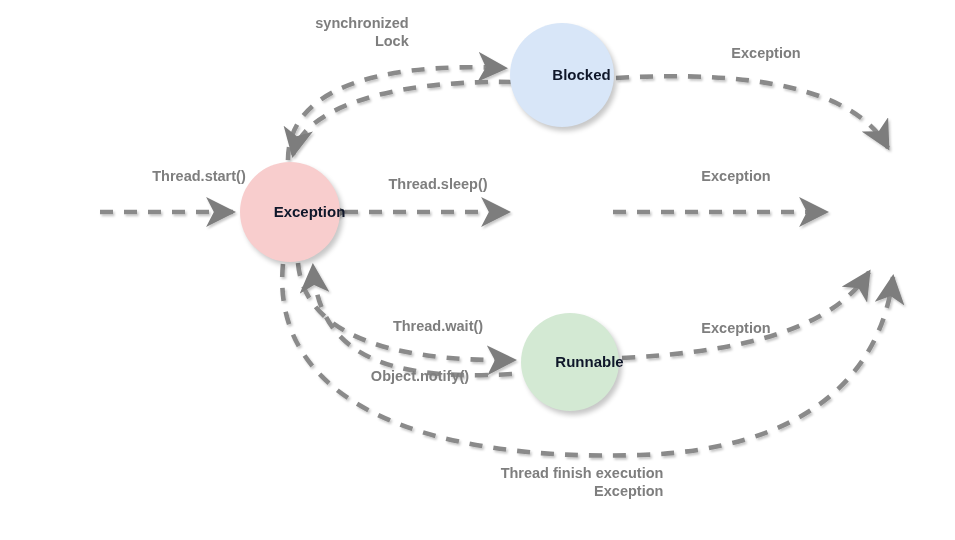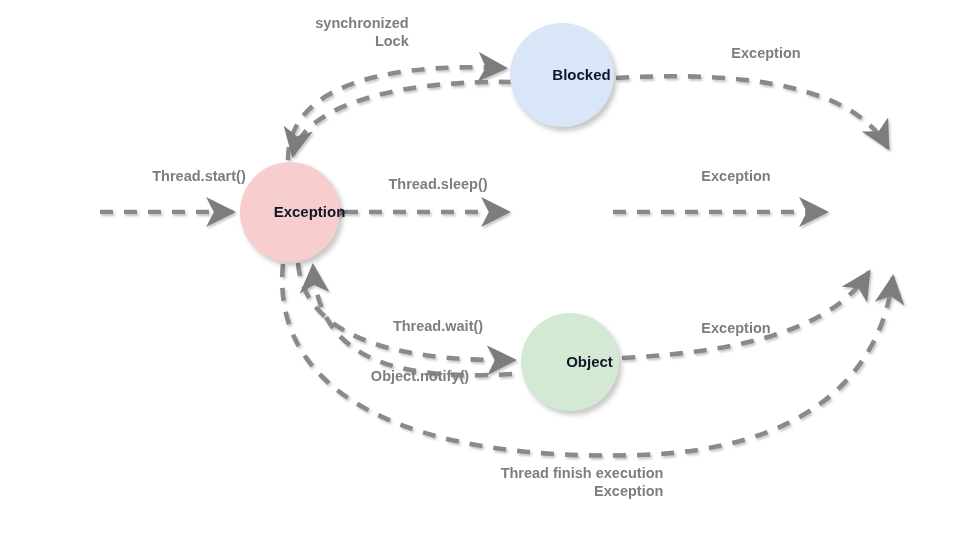--- a/index.html
+++ b/index.html
@@ -97,21 +97,21 @@
   <div class="node" style="left:240px; top:162px; width:100px; height:100px; background:#f8cdcd;">
     <span class="node-label">Exception</span>
   </div>
 
   <div class="node" style="left:510px; top:23px; width:104px; height:104px; background:#d8e6f8;">
     <span class="node-label">Blocked</span>
   </div>
 
 
   <div class="node" style="left:521px; top:313px; width:98px; height:98px; background:#d3e9d3;">
-    <span class="node-label">Object</span>
+    <span class="node-label">Runnable</span>
   </div>
 
 
   <div class="edge-label" style="left:362px; top:32px;">synchronized
 Lock</div>
 
   <div class="edge-label" style="left:766px; top:53px;">Exception</div>
 
   <div class="edge-label" style="left:183px; top:176px;margin-left:16px;">Thread.start()</div>
 

